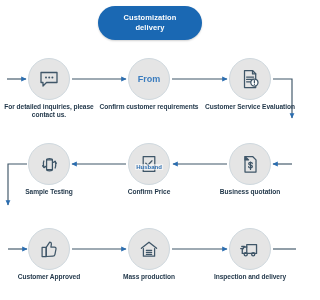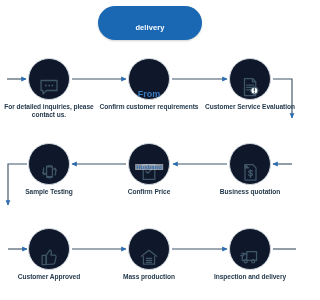--- a/index.html
+++ b/index.html
@@ -29,22 +29,22 @@
     text-align:center;
     letter-spacing:.1px;
   }
 
   .node{position:absolute;width:100px;text-align:center;}
   .circle{
     width:42px;height:42px;
     margin:0 auto;
     border:1.1px solid #cfd8de;
     border-radius:50%;
-    background:#0f172a;
-    display:flex;align-items:flex-end;justify-content:center;
+    background:#e5e5e5;
+    display:flex;align-items:center;justify-content:center;
     position:relative;
     box-sizing:border-box;
   }
   .circle svg{display:block;}
   .from-label{
     color:#3a7cbe;
     font-size:9px;
     font-weight:bold;
   }
   .wm{
@@ -105,21 +105,21 @@
 
       <line x1="8" y1="249" x2="27" y2="249"></line>
       <line x1="72" y1="249" x2="126" y2="249"></line>
       <line x1="172" y1="249" x2="227" y2="249"></line>
     </g>
     <line x1="273" y1="249" x2="296" y2="249" stroke="#3f5668" stroke-width="1.15"></line>
   </svg>
 
   <div class="header">
     <div class="header-text">
-      <br>
+      <span>Customization</span><br>
       <span>delivery</span>
     </div>
   </div>
 
   <div class="node" id="n1">
     <div class="circle">
       <span>
         <svg width="24" height="24" viewBox="0 0 24 24" fill="none" stroke="#3f5668" stroke-width="1.3" stroke-linecap="round" stroke-linejoin="round">
           <path d="M4 5.5h16v10H9.5L6 19v-3.5H4z"></path>
           <circle cx="9" cy="10.5" r="1" fill="#3f5668" stroke="none"></circle>

